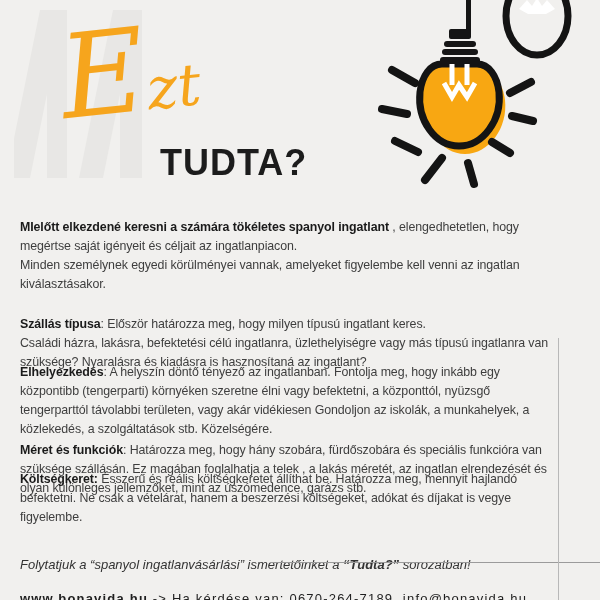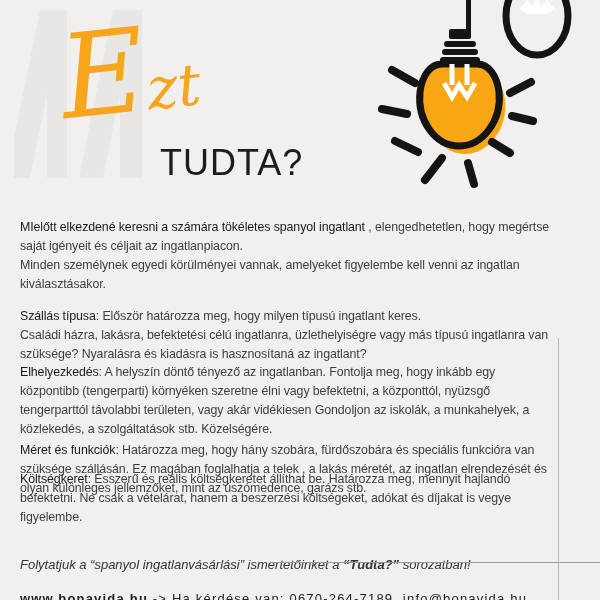--- a/index.html
+++ b/index.html
@@ -13,32 +13,32 @@
   .quotes-svg{position:absolute;left:14px;top:10px;}
   .script-word{
     position:absolute;left:60px;top:4px;width:260px;
     font-family:"DejaVu Serif", serif;font-style:italic;
     font-size:58px;line-height:1.05;color:#f6a51d;
     transform:rotate(-6deg);
   }
   .script-word::first-letter{font-size:116px;}
   .main-title{
     position:absolute;left:160px;top:142px;
-    font-size:36px;font-weight:normal;letter-spacing:1px;color:#1c1c1c;
+    font-size:36px;font-weight:bold;letter-spacing:1px;color:#1c1c1c;
   }
   .issue{position:absolute;left:306px;top:167px;font-size:13.5px;color:#222;}
   .bulb-svg{position:absolute;left:370px;top:0;}
   
   .section{
     position:absolute;left:20px;width:532px;
     font-size:12.4px;line-height:19px;letter-spacing:-0.1px;
     white-space:pre-line;color:#3e3e3e;
   }
-  .section .lead{font-weight:normal;color:#1a1a1a;}
-  .s1{top:206px}.s2{top:295px}.s3{top:351px}.s4{top:429px}.s5{top:458px}
+  .section .lead{font-weight:bold;color:#1a1a1a;}
+  .s1{top:206px}.s2{top:303px}.s3{top:351px}.s4{top:429px}.s5{top:458px}
   .note{
     position:absolute;left:20px;top:544px;width:540px;
     font-style:italic;font-size:13px;color:#333;
   }
   .note .hl{font-weight:bold;}
   .hline{position:absolute;left:270px;top:562px;width:330px;height:1px;background:#9b9b9b;}
   .vline{position:absolute;left:558px;top:338px;width:1px;height:262px;background:#b8b8b8;}
   .footer{
     position:absolute;left:20px;top:578px;width:560px;
     font-size:13px;letter-spacing:1.2px;color:#1f1f1f;

